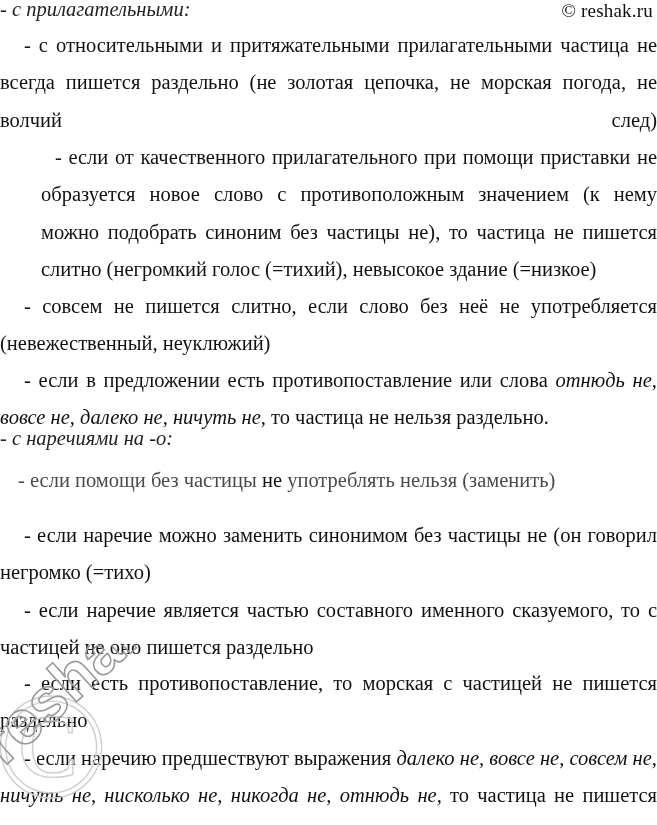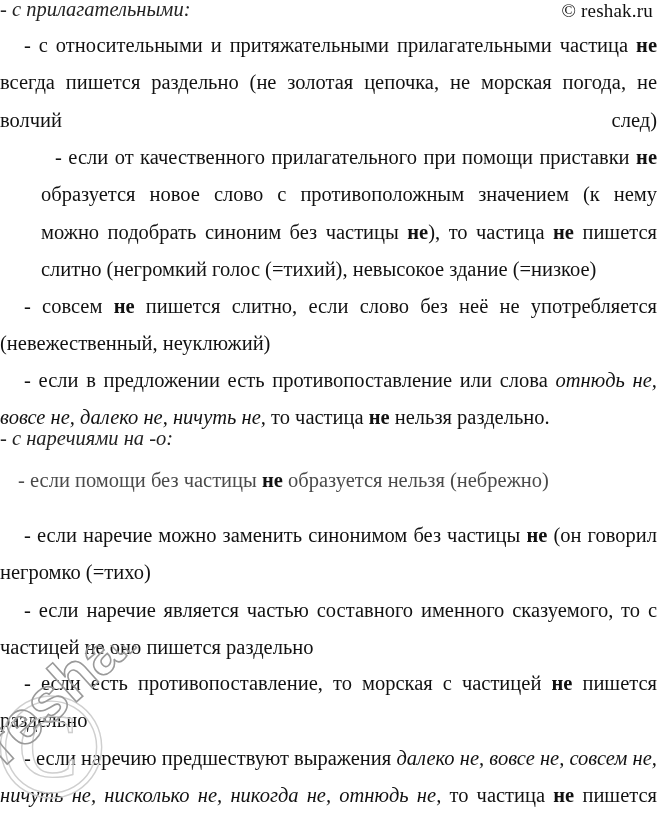--- a/index.html
+++ b/index.html
@@ -53,21 +53,21 @@
   }
   .head-italic {
     font-style: italic;
     font-size: 20.5px;
     line-height: 37.4px;
     margin: 0;
     text-align: left;
     color: #232323;
   }
   b, .b {
-    font-weight: bold;
+    font-weight: normal;
   }
   i, .i {
     font-style: italic;
   }
   .semifaint {
     color: #4a4a4a;
   }
 
   
   .blk { position: absolute; left: 0; width: 657px; }
@@ -132,21 +132,21 @@
       <span>- если в предложении есть противопоставление или слова </span><i>отнюдь не, вовсе не, далеко не, ничуть не,</i><span> то частица </span><b>не</b><span> нельзя раздельно.</span>
     </p>
   </div>
 
   <div class="blk" style="top:420px;">
     <p class="head-italic">- с наречиями на -о:</p>
   </div>
 
   <div class="blk" style="top:462px;">
     <p class="para noindent" style="text-align:left; padding-left:18px;">
-      <span class="semifaint">- если помощи без частицы </span><b>не</b><span class="semifaint"> образуется нельзя (небрежно)</span>
+      <span class="semifaint">- если помощи без частицы </span><b>не</b><span class="semifaint"> употреблять нельзя (заменить)</span>
     </p>
   </div>
 
   <div class="blk" style="top:517px;">
     <p class="para indent">
       <span>-  если  наречие  можно  заменить  синонимом  без  частицы  </span><b>не</b><span> (он говорил негромко (=тихо)</span>
     </p>
   </div>
 
   <div class="blk" style="top:592px;">

